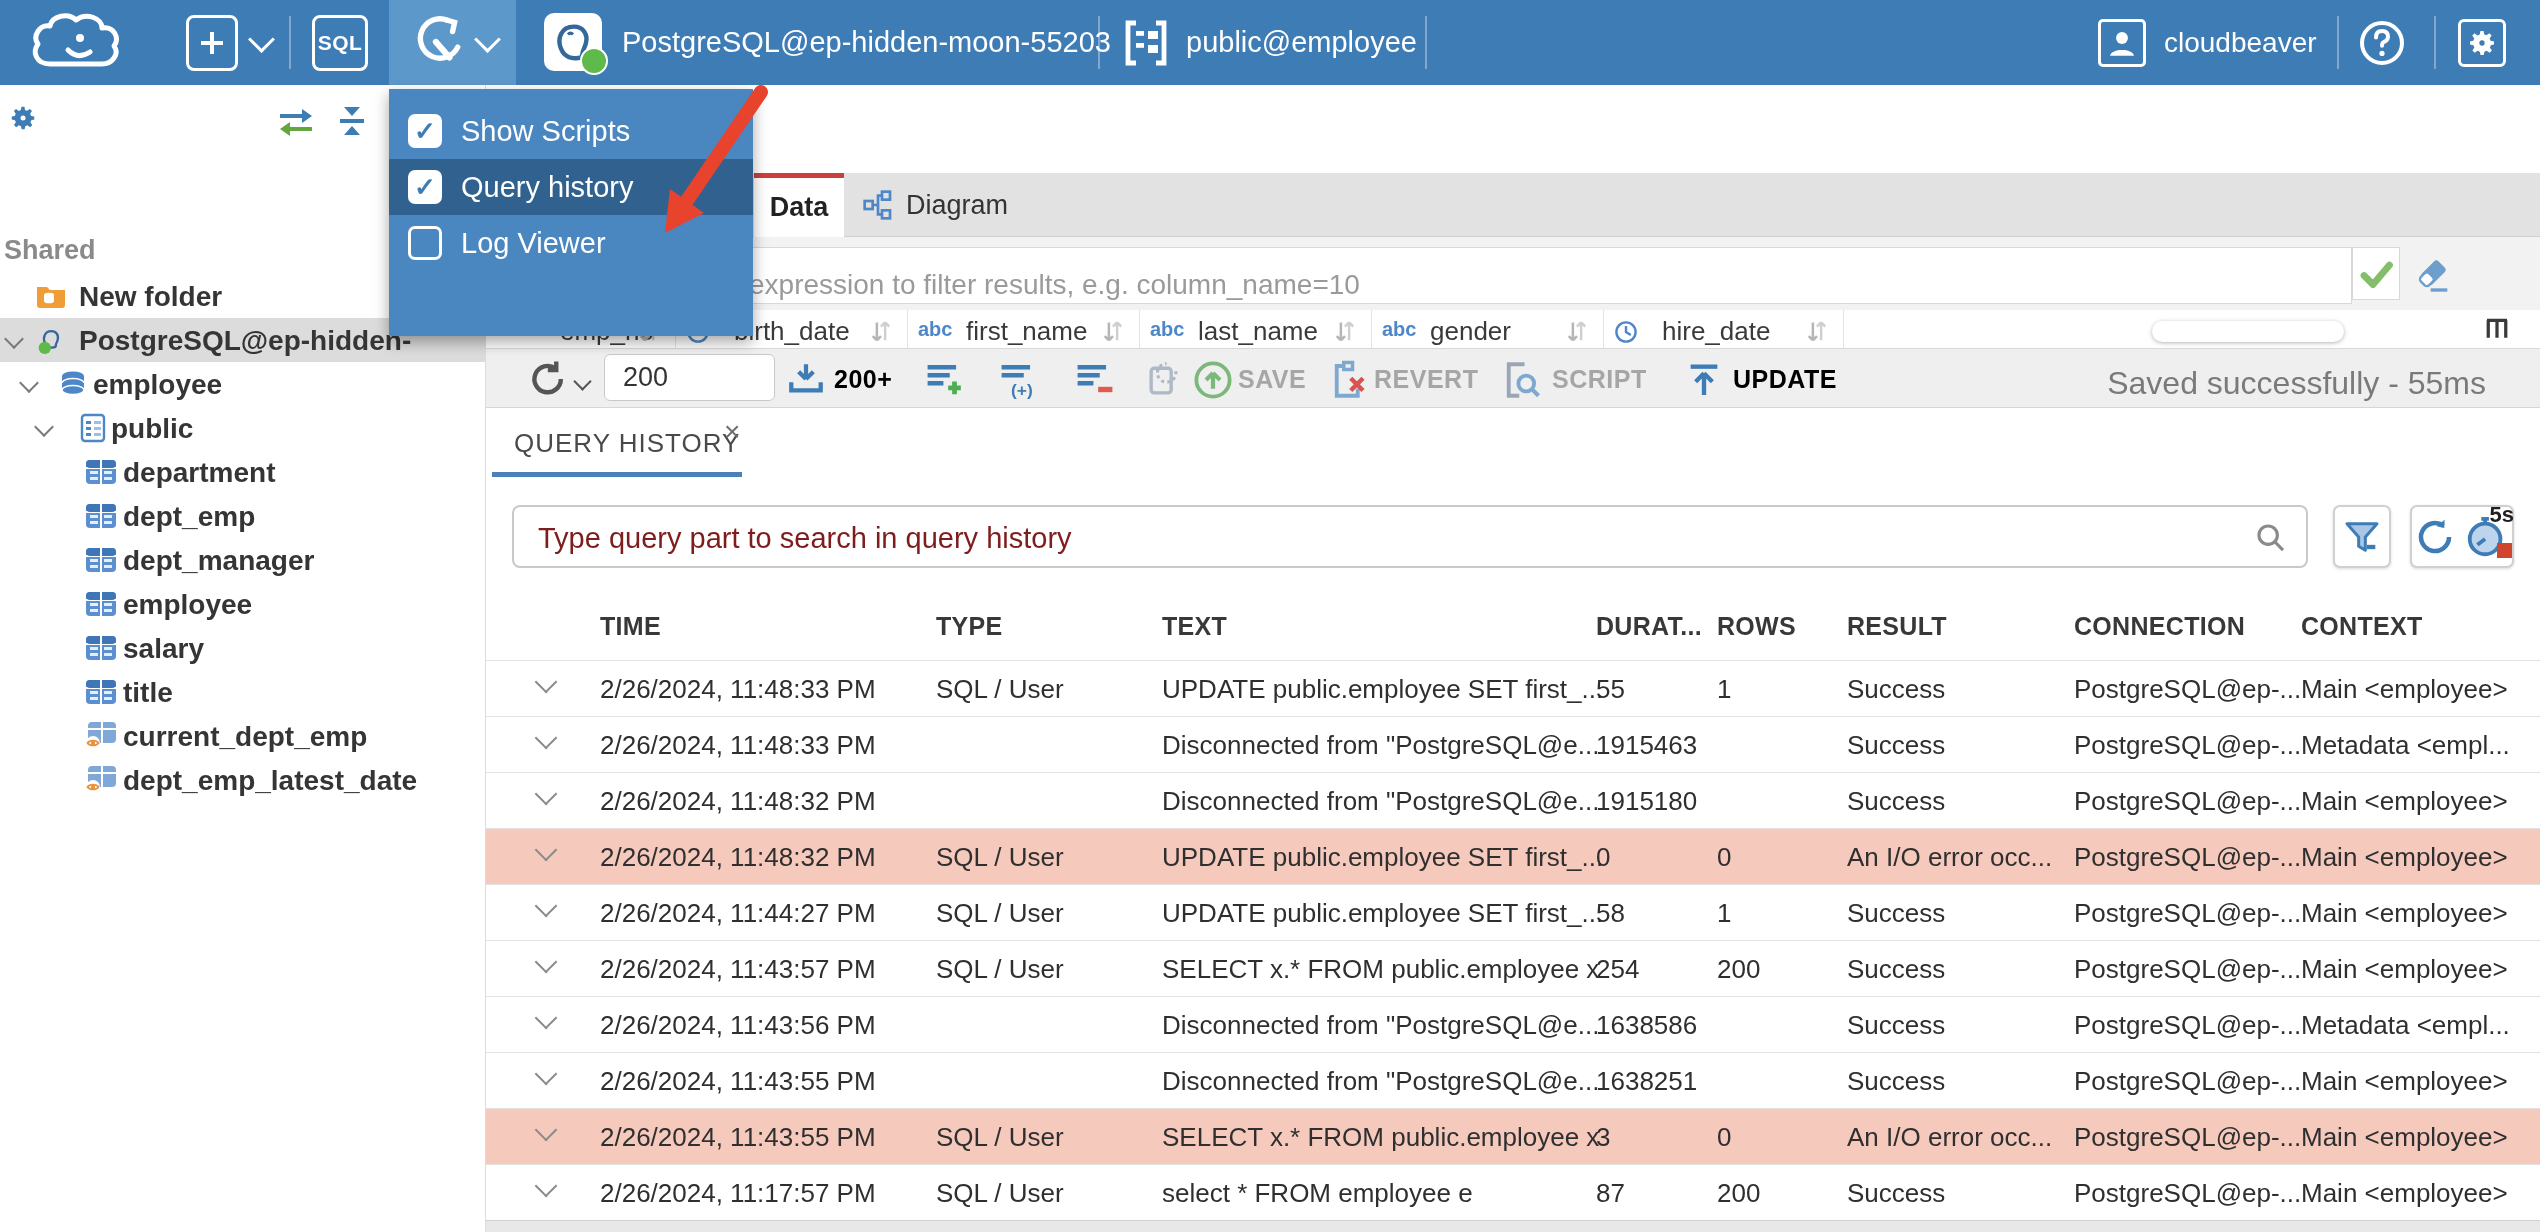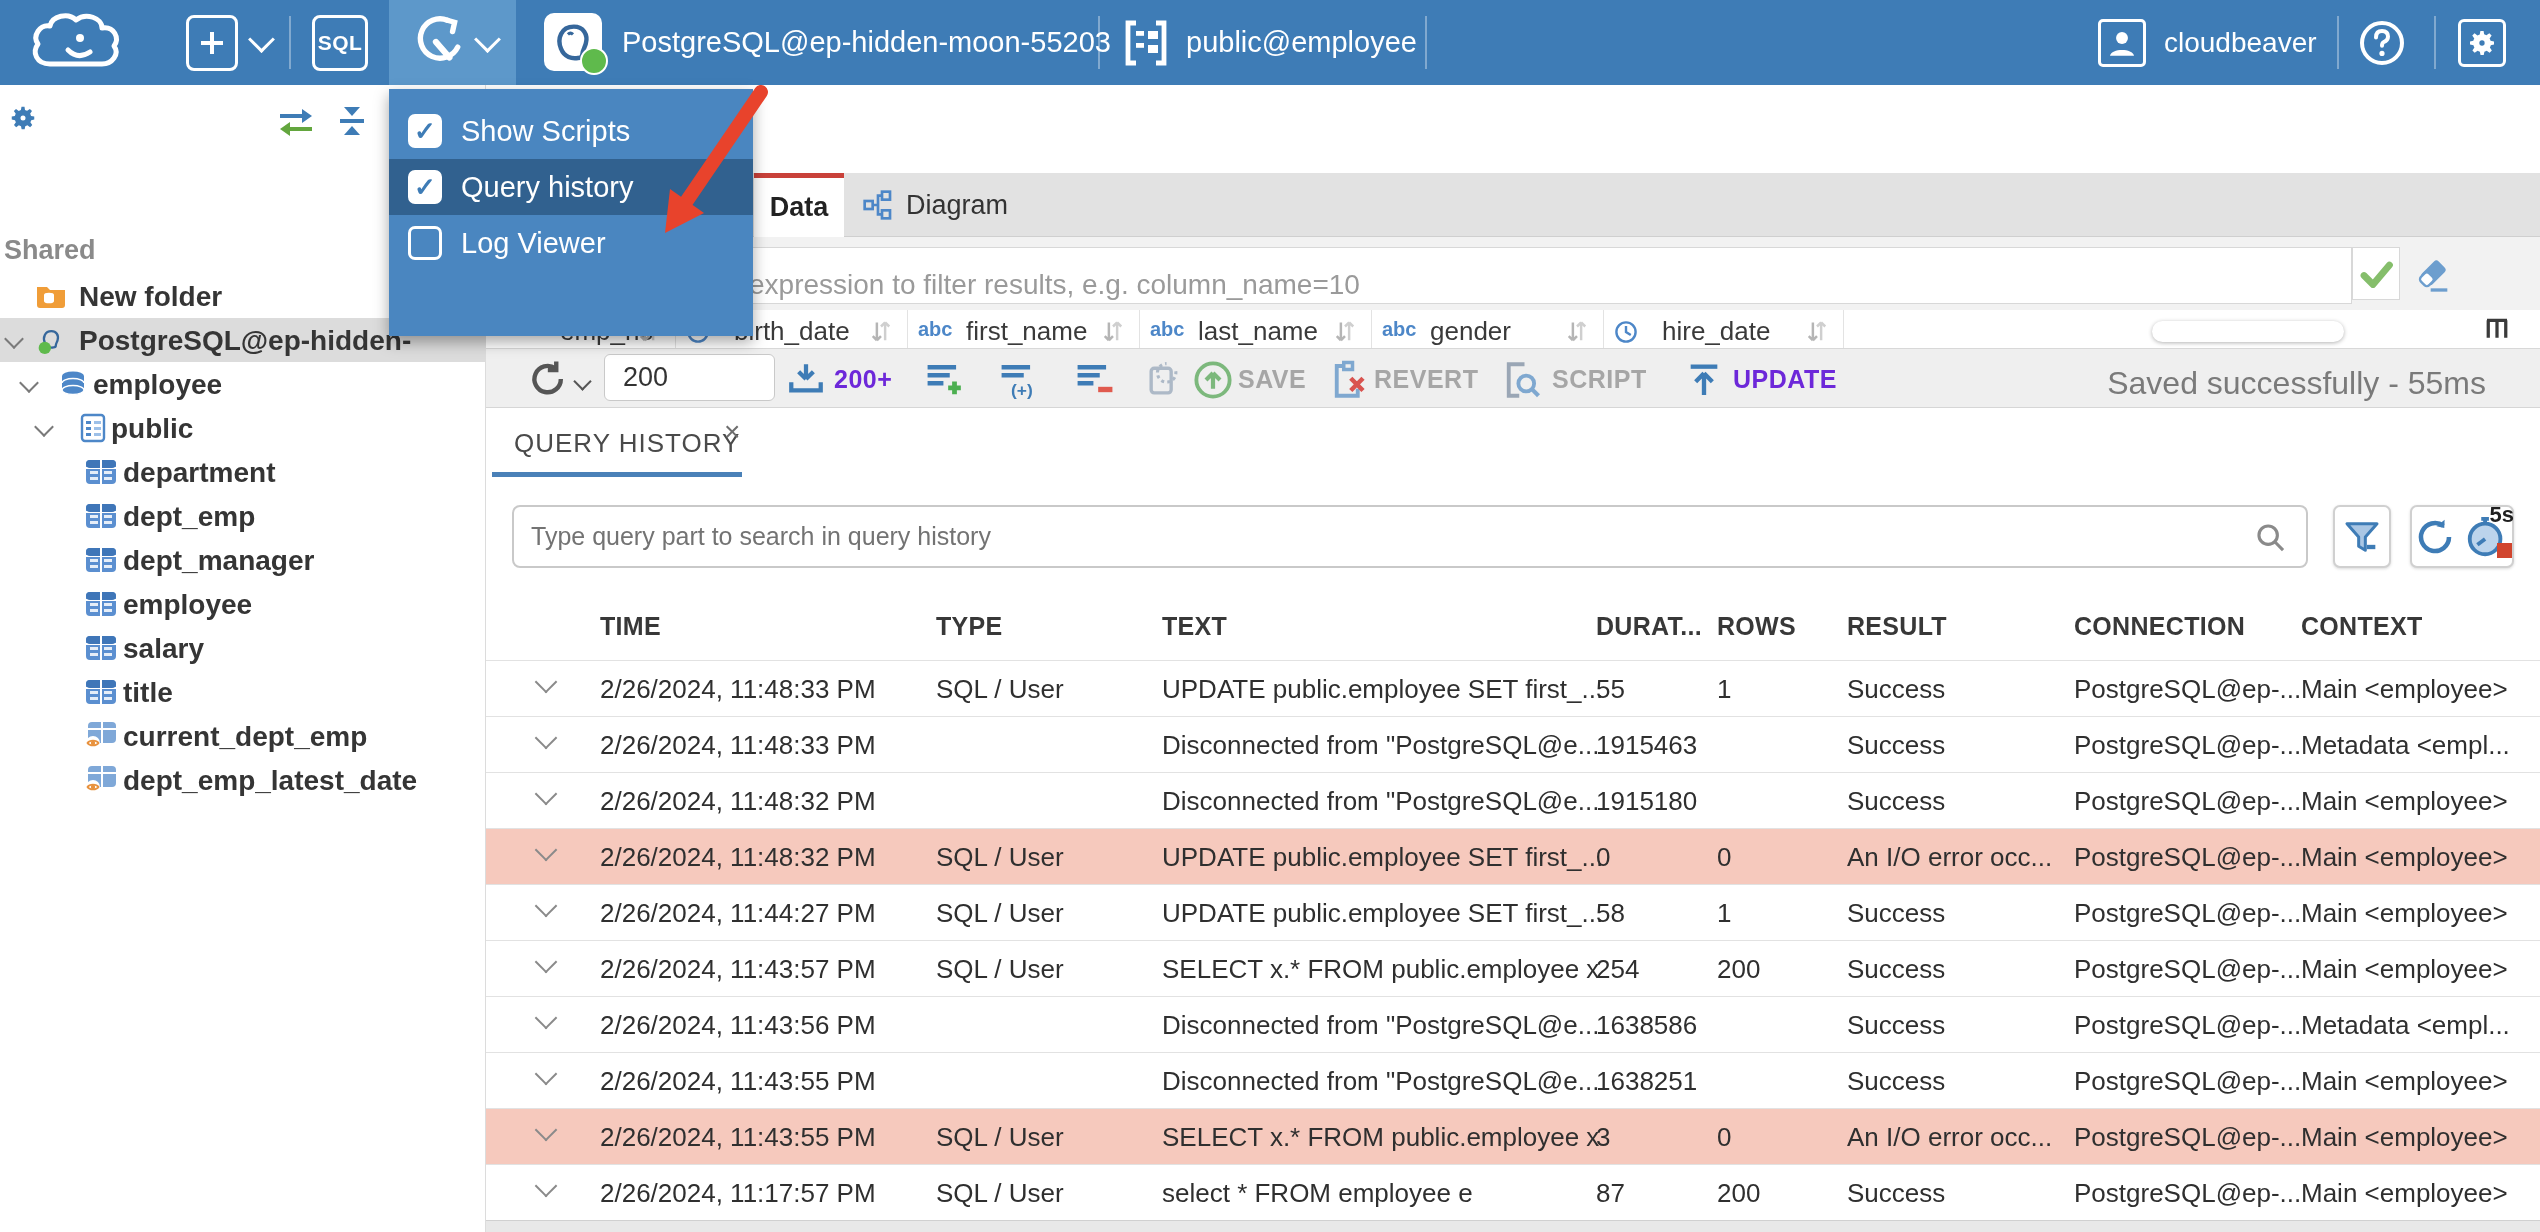--- a/index.html
+++ b/index.html
@@ -46,31 +46,31 @@
   .gname{position:absolute;top:6px;font-size:26px;color:#3A3A3A;white-space:nowrap;}
   .gsort{position:absolute;top:8px;}
   .pill{position:absolute;left:1666px;top:11px;width:192px;height:21px;background:#fff;border-radius:11px;box-shadow:0 1px 4px rgba(0,0,0,.3);}
   .gridico{position:absolute;left:1996px;top:4px;}
 
   .toolbar{position:absolute;left:0;top:263px;width:2054px;height:60px;background:#EFEFEF;border-top:1px solid #D8D8D8;border-bottom:1px solid #D6D6D6;box-sizing:border-box;}
   .tlb-ico{position:absolute;top:10px;cursor:pointer;}
   .fetchinput{position:absolute;left:118px;top:5px;width:171px;height:47px;background:#fff;border:1px solid #C9C9C9;border-radius:6px;box-sizing:border-box;font-size:27px;color:#333;padding-left:18px;font-family:"Liberation Sans",sans-serif;}
   .tlb-txt{position:absolute;top:16px;font-size:25px;font-weight:bold;letter-spacing:.5px;white-space:nowrap;cursor:pointer;}
   .dis{color:#A6A6A6;}
-  .ena{color:#6d28d9;}
+  .ena{color:#000000;}
   .status{position:absolute;right:54px;top:16px;font-size:32px;color:#7A7A7A;white-space:nowrap;}
 
   
   .qh{position:absolute;left:0;top:323px;width:2054px;height:824px;background:#fff;}
   .qh-tab{position:absolute;left:6px;top:0;width:250px;height:70px;cursor:pointer;}
   .qh-tab-label{position:absolute;left:22px;top:20px;font-size:26px;letter-spacing:1px;color:#4A4A4A;}
   .qh-underline{position:absolute;left:6px;top:64px;width:250px;height:5px;background:#4A81B8;}
   .qh-close{position:absolute;left:232px;top:8px;font-size:28px;color:#6E6E6E;cursor:pointer;}
   .qh-search{position:absolute;left:26px;top:97px;width:1796px;height:63px;background:#fff;border:2px solid #C9C9C9;border-radius:8px;box-sizing:border-box;}
-  .qh-ph{position:absolute;left:17px;top:15px;font-size:25px;color:#737373;white-space:nowrap;}
+  .qh-ph{position:absolute;left:24px;top:15px;font-size:29px;color:#7f1d1d;white-space:nowrap;}
   .qh-mag{position:absolute;right:18px;top:14px;}
   .qh-btn{position:absolute;top:97px;height:63px;background:#fff;border:2px solid #D0D0D0;border-radius:7px;box-sizing:border-box;box-shadow:0 1px 3px rgba(0,0,0,.15);cursor:pointer;display:flex;align-items:center;justify-content:center;gap:8px;}
 
   .thead{position:absolute;left:0;top:188px;width:2054px;height:62px;}
   .thead span{position:absolute;top:16px;font-size:25px;font-weight:bold;color:#383838;letter-spacing:.3px;white-space:nowrap;}
   .rows{position:absolute;left:0;top:252px;width:2054px;}
   .hrow{position:relative;width:2054px;height:56px;border-top:1px solid #E2E2E2;box-sizing:border-box;background:#fff;}
   .hrow.err{background:#F6C9BD;}
   .hrow span{position:absolute;top:13px;font-size:26px;color:#2F2F2F;white-space:nowrap;}
   .rchev{position:absolute;left:52px;top:18px;width:14px;height:14px;border-right:2.5px solid #8A8A8A;border-bottom:2.5px solid #8A8A8A;transform:rotate(45deg);cursor:pointer;}

